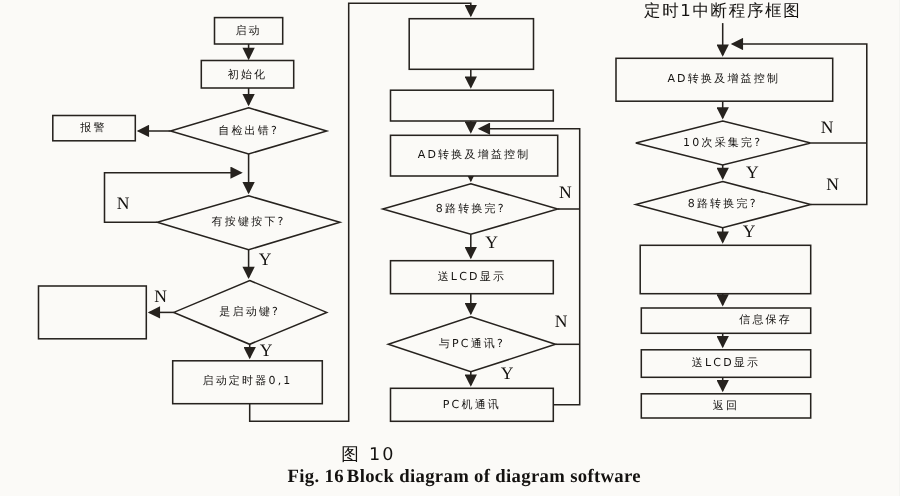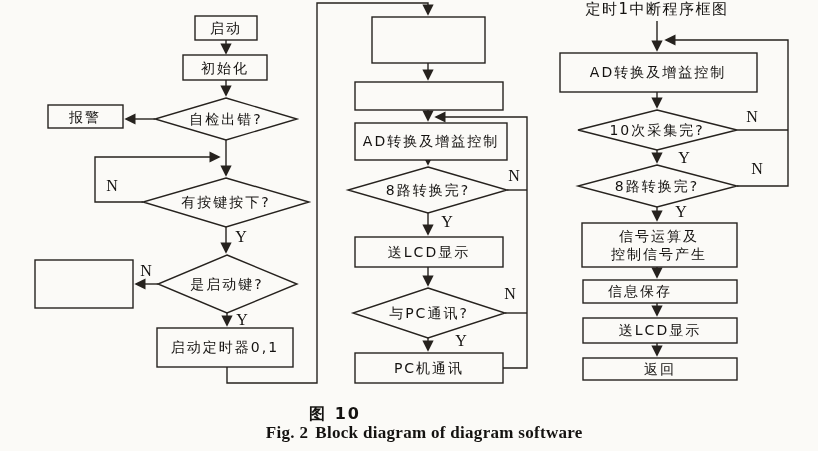--- a/index.html
+++ b/index.html
@@ -7,28 +7,28 @@
     position:relative; width:818px; height:451px;
     background:#fbfaf7;
     font-family:"DejaVu Sans", sans-serif;
     color:#141210;
     overflow:hidden;
   }
   svg.wires { position:absolute; left:0; top:0; }
   .lbl {
     position:absolute; transform:translate(-50%,-50%);
     white-space:pre-line; text-align:center;
-    font-size:14px; letter-spacing:2px; line-height:1.3; color:#141210;
+    font-size:10px; letter-spacing:2px; line-height:1.3; color:#141210;
   }
   .yn {
     font-family:"Liberation Serif", serif;
     font-size:16px; letter-spacing:0; font-weight:500;
   }
   .flowtitle { font-size:15px; letter-spacing:1.5px; font-weight:400; }
-  .cap-zh { font-weight:bold; font-size:16px; letter-spacing:2px; }
+  .cap-zh { font-weight:normal; font-size:16px; letter-spacing:2px; }
   .cap-en { font-family:"Liberation Serif", serif; font-weight:bold; font-size:17px; letter-spacing:0.3px; }
 </style>
 </head>
 <body>
 
 <div class="page">
 
   <svg class="wires" width="818" height="451" viewBox="0 0 818 451">
     <defs>
       <marker id="arr" viewBox="0 0 10 10" refX="8.5" refY="5" markerWidth="9" markerHeight="8" orient="auto-start-reverse">
@@ -120,23 +120,21 @@
   <div class="lbl" style="left:429px;top:368px">PC机通讯</div>
 
   <div class="lbl flowtitle" style="left:657px;top:10px">定时1中断程序框图</div>
   <div class="lbl" style="left:658px;top:72px">AD转换及增益控制</div>
   <div class="lbl" style="left:657px;top:130px">10次采集完?</div>
   <div class="lbl yn" style="left:752px;top:117px">N</div>
   <div class="lbl yn" style="left:684px;top:158px">Y</div>
   <div class="lbl" style="left:657px;top:186px">8路转换完?</div>
   <div class="lbl yn" style="left:757px;top:169px">N</div>
   <div class="lbl yn" style="left:681px;top:212px">Y</div>
-  <div class="lbl" style="left:659px;top:245px">信号运算及
-控制信号产生</div>
-  <div class="lbl" style="left:640px;top:291px">信息保存</div>
+  <div class="lbl" style="left:696px;top:291px">信息保存</div>
   <div class="lbl" style="left:660px;top:330px">送LCD显示</div>
   <div class="lbl" style="left:660px;top:369px">返回</div>
 
   <div class="lbl cap-zh" style="left:335px;top:414px">图 10</div>
-  <div class="lbl cap-en" style="left:287px;top:433px">Fig. 2</div>
+  <div class="lbl cap-en" style="left:287px;top:433px">Fig. 16</div>
   <div class="lbl cap-en" style="left:449px;top:433px">Block diagram of diagram software</div>
 
 </div>
 
 </body></html>

